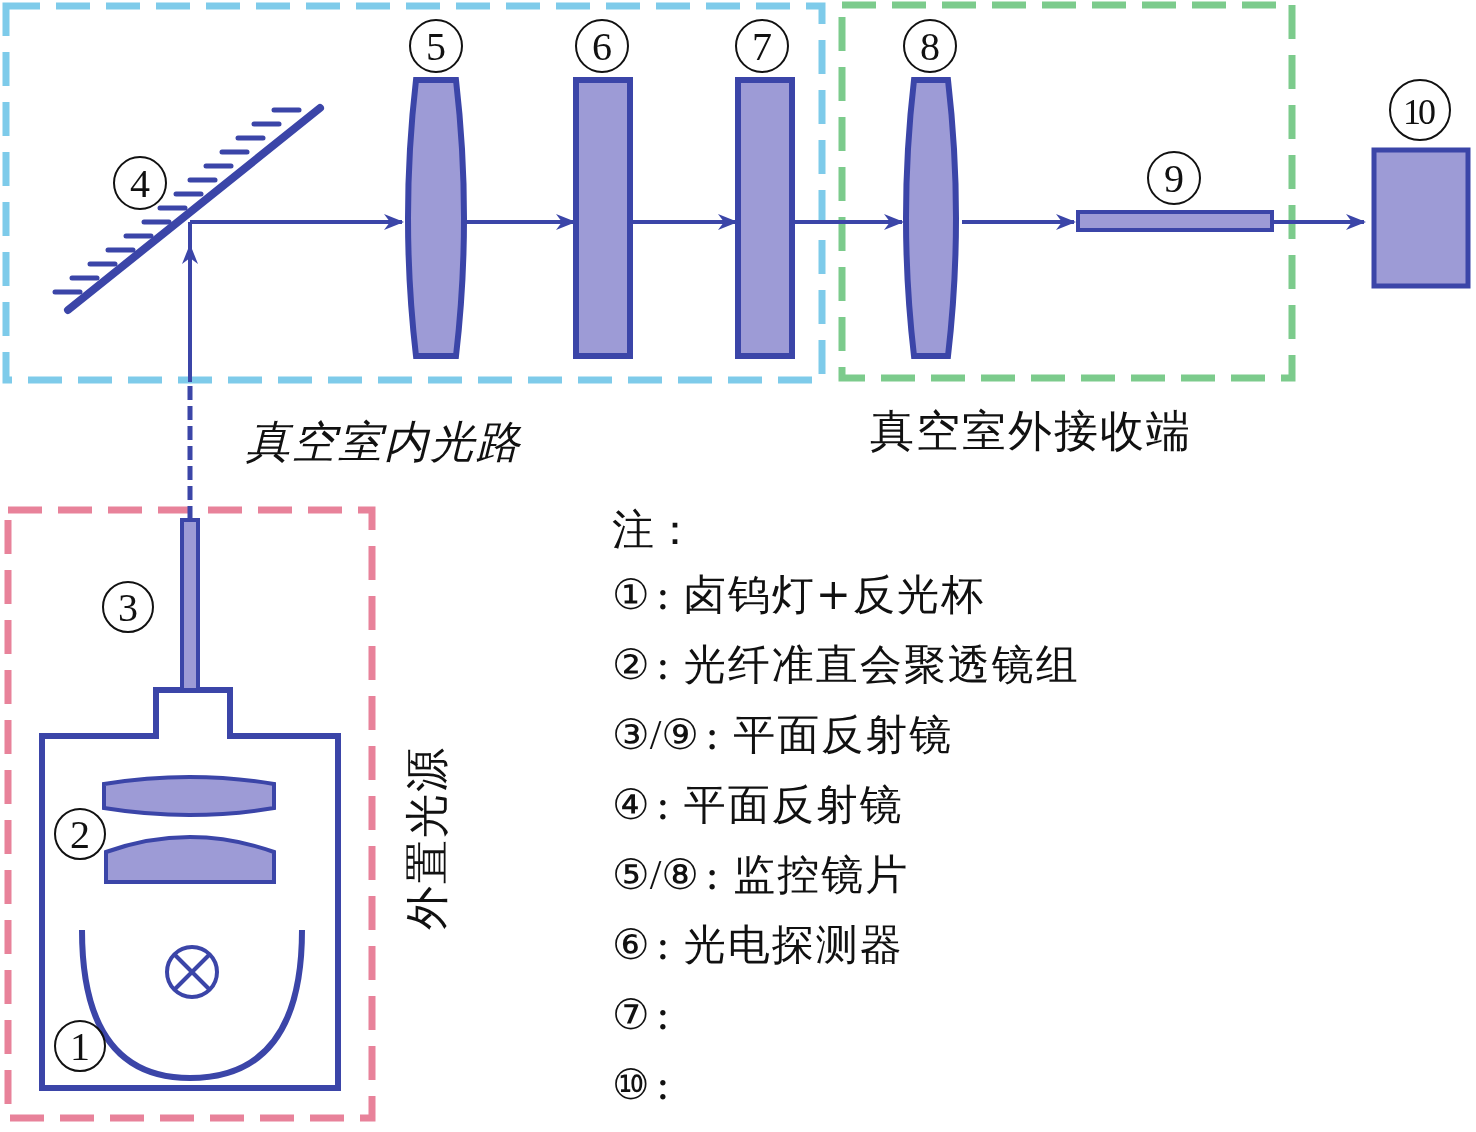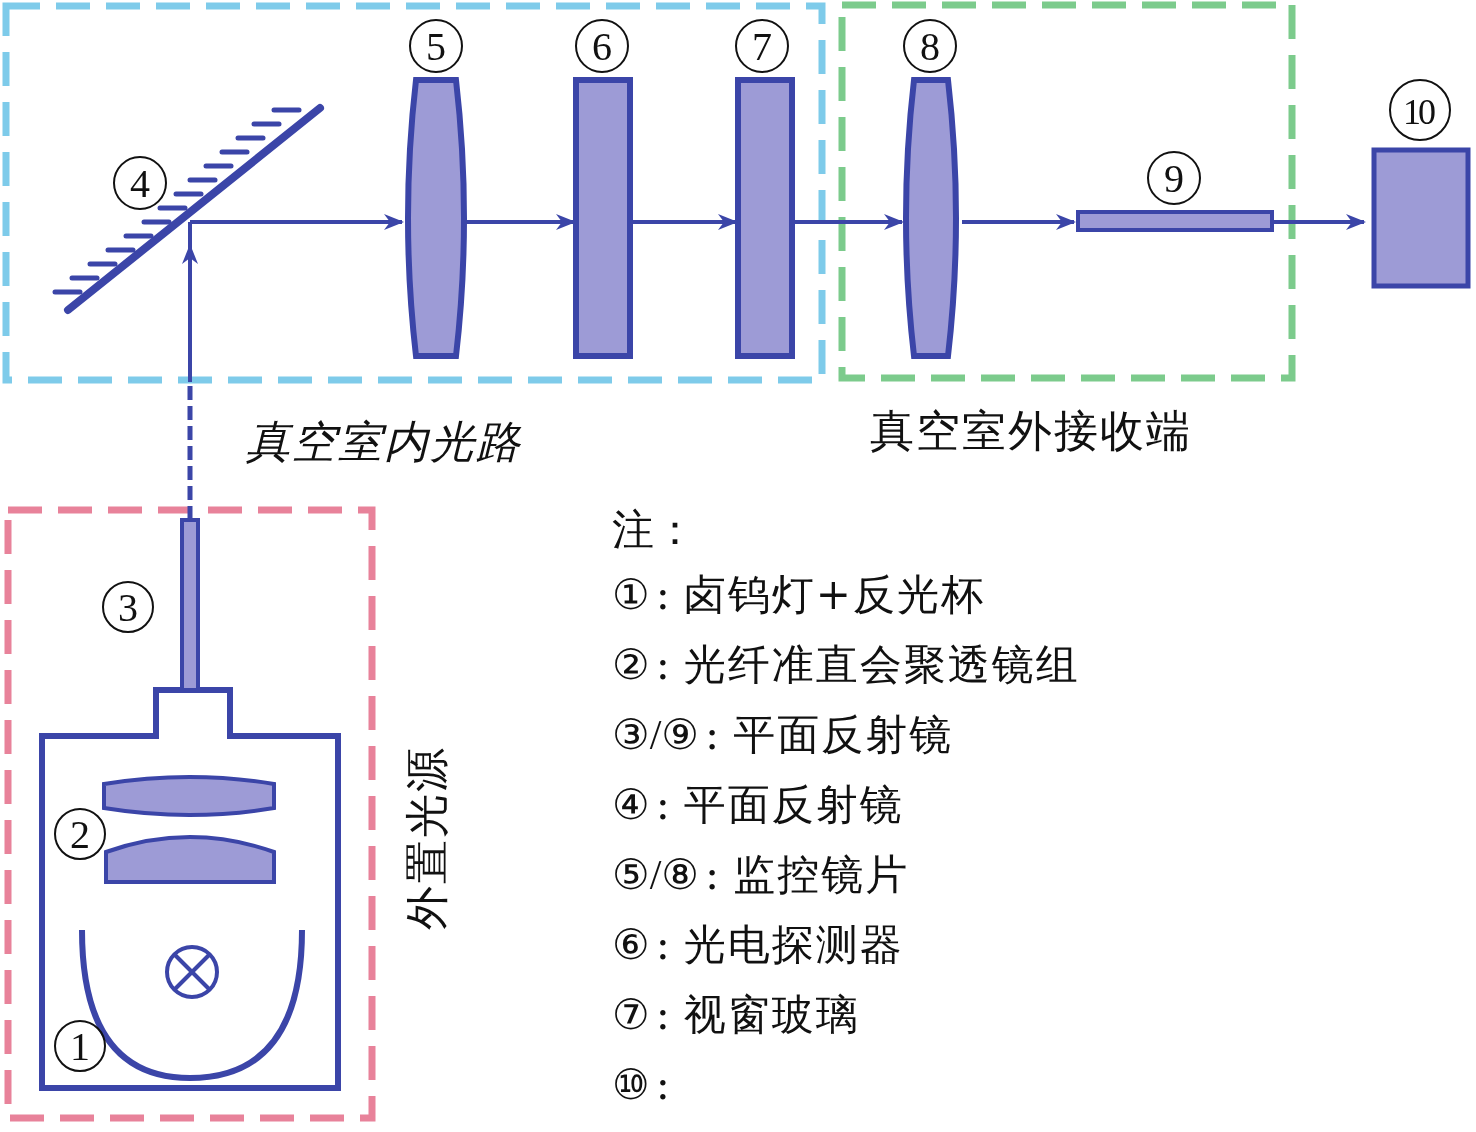--- a/index.html
+++ b/index.html
@@ -163,19 +163,18 @@
       <span class="legend-desc">监控镜片</span>
   </div>
   <div class="legend-item">
     <span class="legend-key">⑥</span>
       <span class="legend-colon">:</span>
       <span class="legend-desc">光电探测器</span>
   </div>
   <div class="legend-item">
     <span class="legend-key">⑦</span>
       <span class="legend-colon">:</span>
-      <span class="legend-desc">视窗玻璃</span>
   </div>
   <div class="legend-item">
     <span class="legend-key">⑩</span>
       <span class="legend-colon">:</span>
   </div>
 </div>
 
 </body></html>

